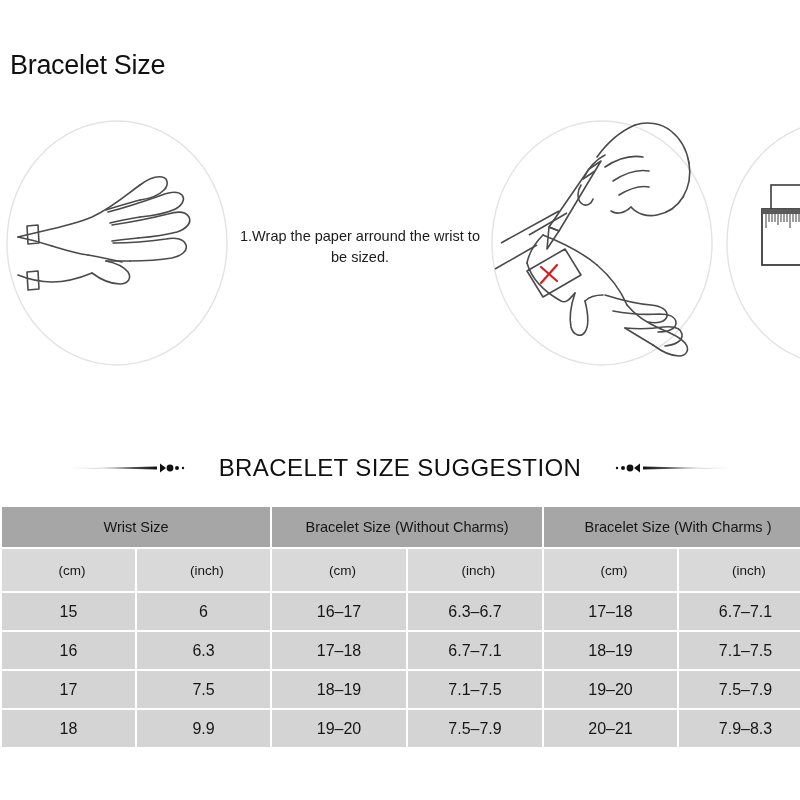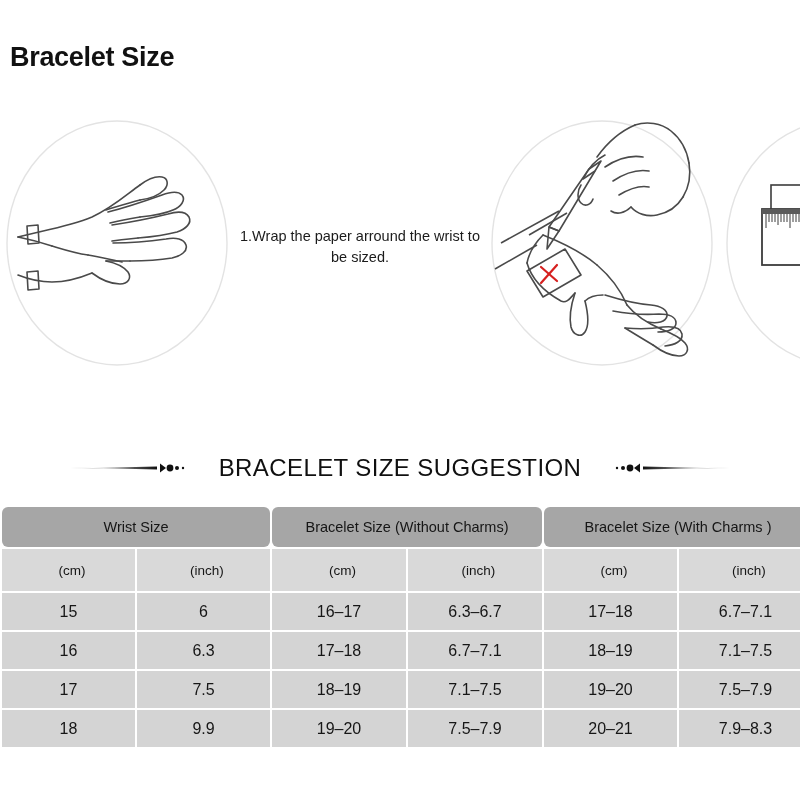--- a/index.html
+++ b/index.html
@@ -13,23 +13,23 @@
     position: relative;
     font-family: "Liberation Sans", sans-serif;
     color: #1a1a1a;
     overflow: hidden;
   }
 
   
   #page-title {
     position: absolute;
     left: 10px;
-    top: 44px;
+    top: 52px;
     font-size: 27px;
-    font-weight: bold;
+    font-weight: normal;
     letter-spacing: -0.3px;
     color: #111111;
     line-height: 1;
   }
 
   
   #steps {
     position: absolute;
     left: 0;
     top: 80px;
@@ -102,21 +102,20 @@
     margin: 0;
     text-align: center;
     vertical-align: middle;
     font-weight: normal;
     color: #161616;
   }
   #size-table thead th.group {
     background: #a6a6a6;
     height: 40px;
     font-size: 14.5px;
-    border-radius: 6px;
   }
   #size-table thead th.unit {
     background: #d9d9d9;
     height: 42px;
     font-size: 13.5px;
     padding-left: 7px;
   }
   #size-table tbody td {
     background: #d4d4d4;
     height: 37px;

